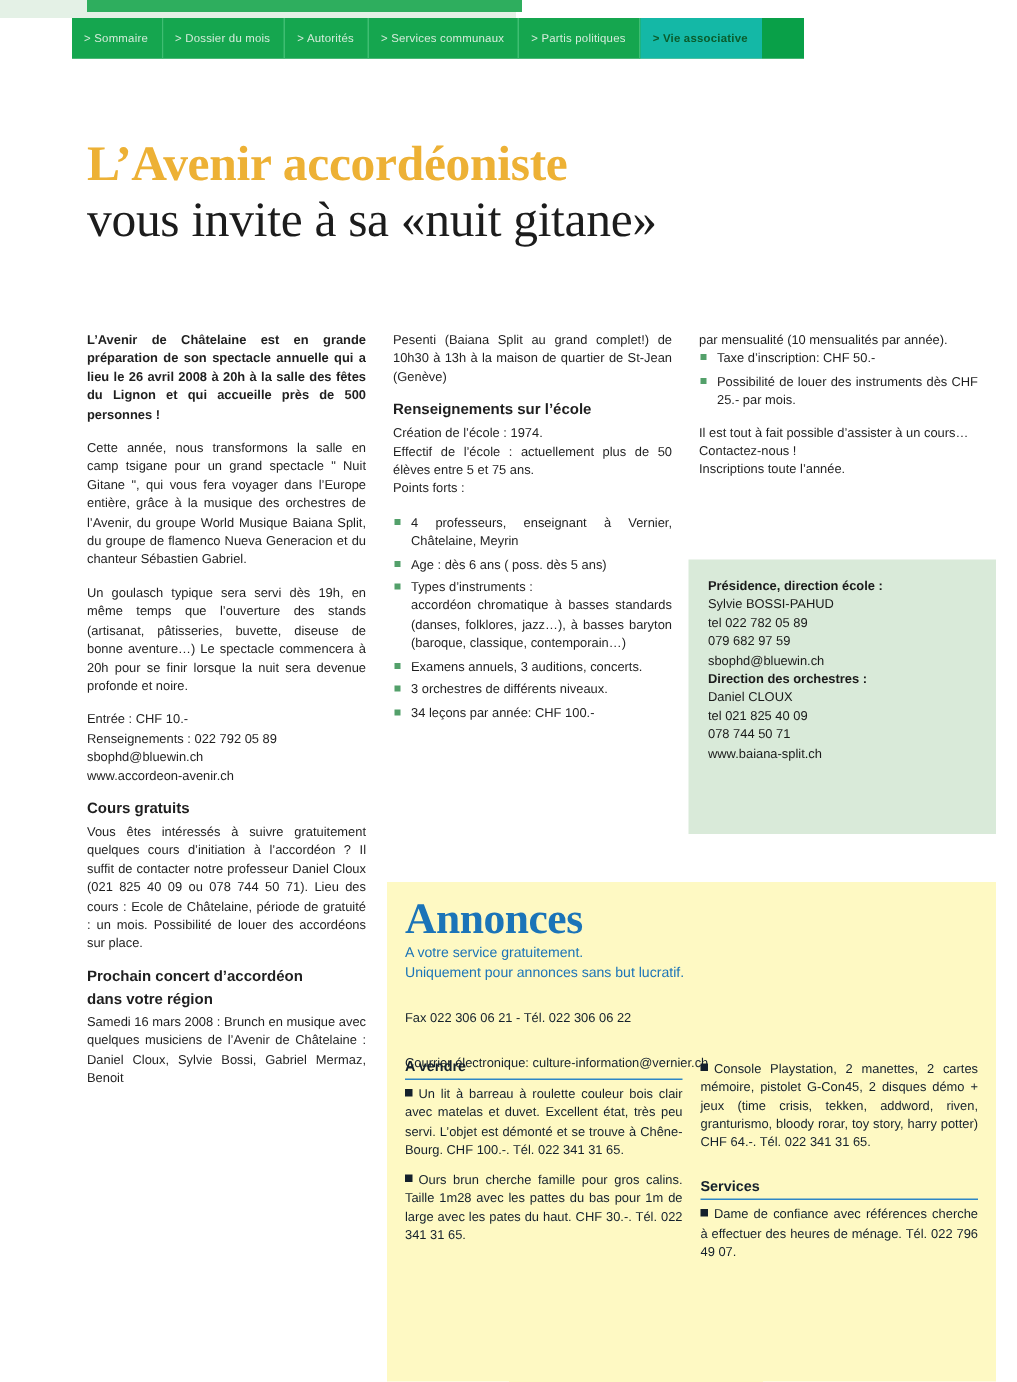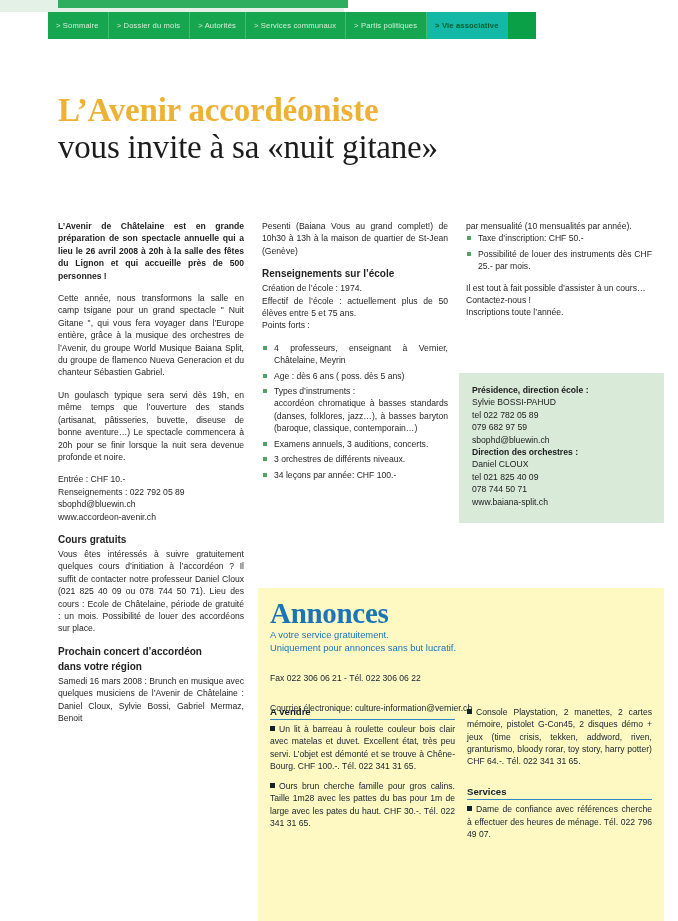--- a/index.html
+++ b/index.html
@@ -130,21 +130,21 @@
     left: 1px; top: 4px;
     width: 4px; height: 4px;
     background: #53a06a;
   }
 
   
   .greenbox {
     position: absolute;
     left: 459px; top: 373px;
     width: 205px;
-    height: 150px;
+    height: 183px;
     background: #d9ead9;
   }
   .greenbox .inner {
     padding: 11px 12px 0 13px;
     font-size: 8.6px;
     line-height: 12.4px;
     text-align: left;
   }
   .greenbox b { font-weight: bold; }
 
@@ -246,21 +246,21 @@
   <p class="nowrap-block tight">sbophd@bluewin.ch</p>
   <p class="nowrap-block">www.accordeon-avenir.ch</p>
   <div class="sub">Cours gratuits</div>
   <p>Vous êtes intéressés à suivre gratuitement quelques cours d’initiation à l’accordéon ? Il suffit de contacter notre professeur Daniel Cloux (021 825 40 09 ou 078 744 50 71). Lieu des cours : Ecole de Châtelaine, période de gratuité : un mois. Possibilité de louer des accordéons sur place.</p>
   <div class="sub">Prochain concert d’accordéon</div>
   <div class="sub">dans votre région</div>
   <p>Samedi 16 mars 2008 : Brunch en musique avec quelques musiciens de l’Avenir de Châtelaine : Daniel Cloux, Sylvie Bossi, Gabriel Mermaz, Benoit</p>
 </div>
 
 <div class="col col2">
-  <p>Pesenti (Baiana Vous au grand complet!) de 10h30 à 13h à la maison de quartier de St-Jean (Genève)</p>
+  <p>Pesenti (Baiana Split au grand complet!) de 10h30 à 13h à la maison de quartier de St-Jean (Genève)</p>
   <div class="sub">Renseignements sur l’école</div>
   <p class="nowrap-block tight">Création de l’école : 1974.</p>
   <p class="tight">Effectif de l’école : actuellement plus de 50 élèves entre 5 et 75 ans.</p>
   <p class="nowrap-block">Points forts :</p>
   <ul class="bullets">
     <li>4 professeurs, enseignant à Vernier, Châtelaine, Meyrin</li>
     <li>Age : dès 6 ans ( poss. dès 5 ans)</li>
     <li style="white-space:pre-line">Types d’instruments :
 accordéon chromatique à basses standards (danses, folklores, jazz…), à basses baryton (baroque, classique, contemporain…)</li>
     <li>Examens annuels, 3 auditions, concerts.</li>

